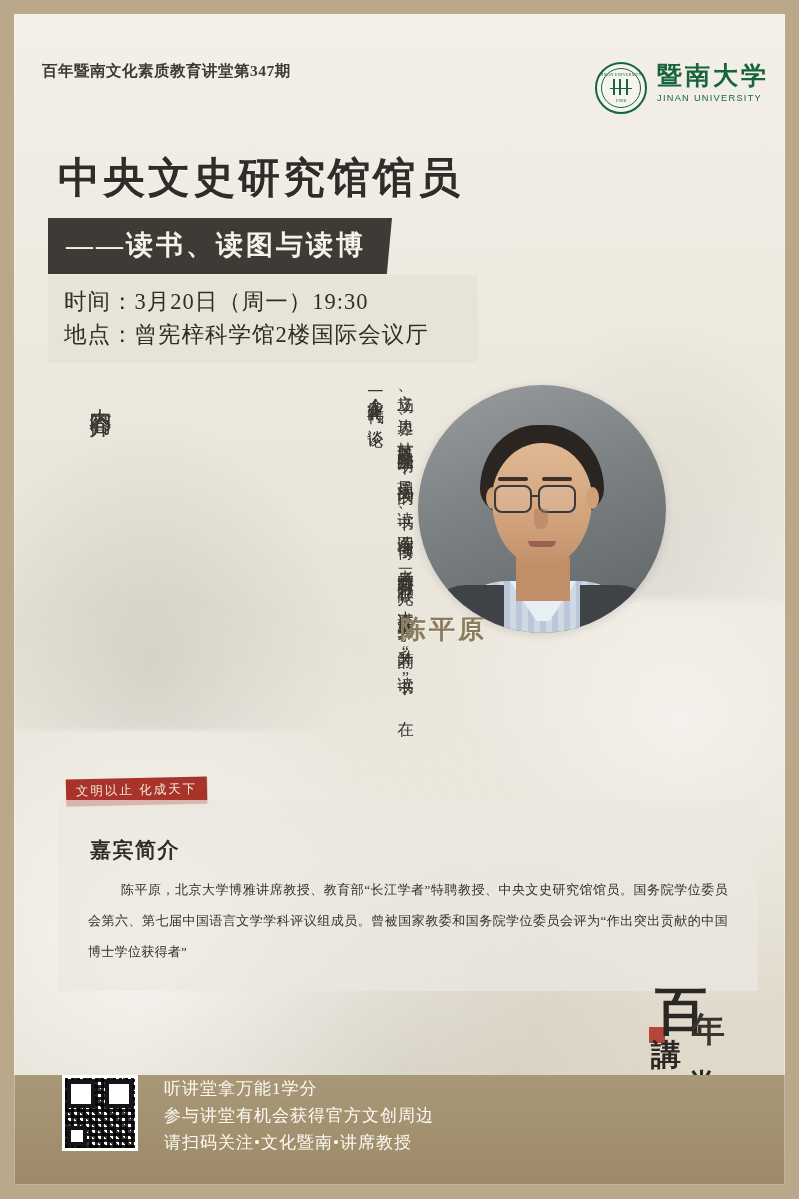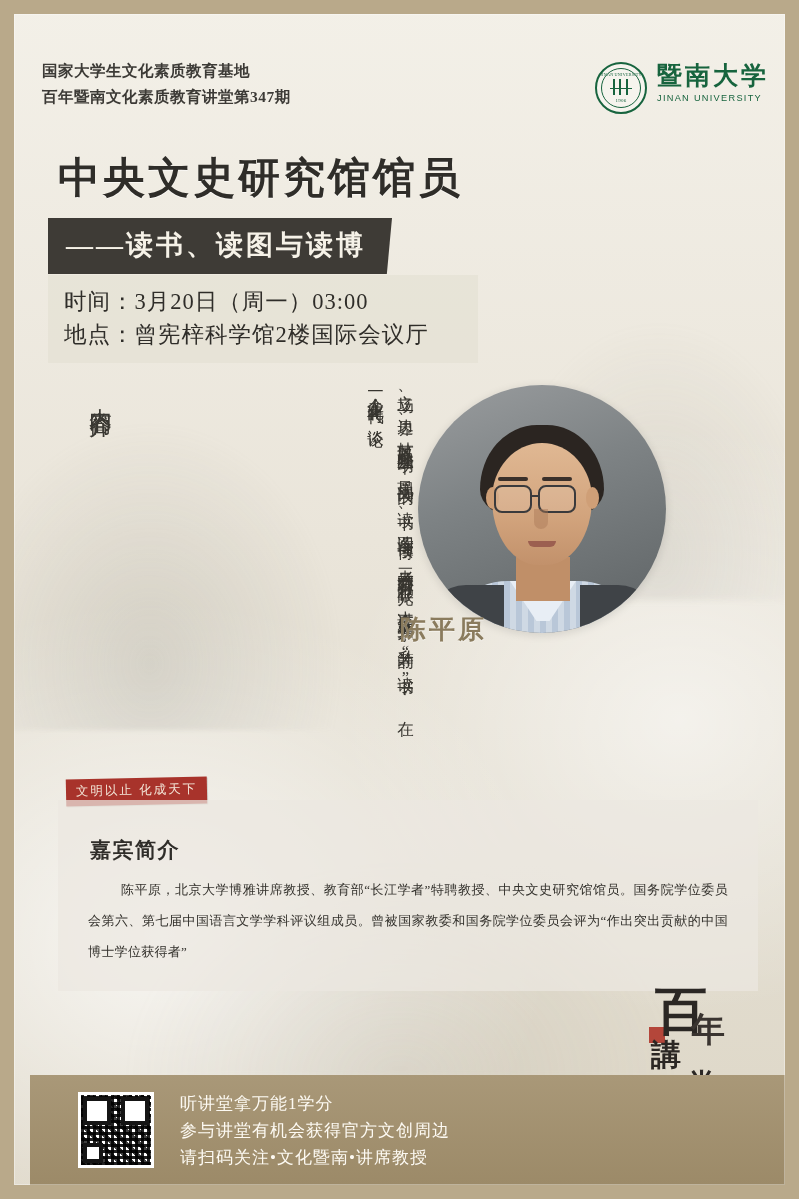--- a/index.html
+++ b/index.html
@@ -252,21 +252,21 @@
   .bn-seal .ch4 { position: absolute; left: 40px; top: 84px; font-size: 30px; }
   .bn-seal .redmark {
     position: absolute; left: 2px; top: 46px; width: 16px; height: 16px;
     background: #b03a2e; opacity: .92;
   }
 
   
   .footer {
     position: absolute; left: 14px; right: 14px; bottom: 14px; height: 110px;
     background: linear-gradient(180deg, #a99878 0%, #9c8a68 100%);
-    display: flex; align-items: center; margin-left: 16px;
+    display: flex; 
   }
   .qr {
     width: 76px; height: 76px; margin-left: 48px; flex: none;
     background: #ffffff; padding: 3px;
   }
   .qr-inner {
     width: 100%; height: 100%;
     background-image:
       repeating-linear-gradient(90deg, #222 0 3px, transparent 3px 6px),
       repeating-linear-gradient(0deg, #222 0 3px, transparent 3px 6px),
@@ -295,41 +295,40 @@
 <body>
 
 <div class="poster">
 
   <div class="wash1"></div>
   <div class="wash2"></div>
   <div class="wash3"></div>
 
   <div class="header">
     <div class="host-lines">
-      <div>国家大学生文化素质教育基地</div>
       <div>百年暨南文化素质教育讲堂第347期</div>
     </div>
     <div class="logo-wrap">
       <div class="seal">
         <div class="seal-arc">JINAN UNIVERSITY</div>
         <div class="seal-center"></div>
         <div class="seal-year">1906</div>
       </div>
       <div>
         <div class="uni-name-cn">暨南大学</div>
         <div class="uni-name-en">JINAN UNIVERSITY</div>
       </div>
     </div>
   </div>
 
   <div class="title-main">中央文史研究馆馆员</div>
   <div class="subtitle-bar">——读书、读图与读博</div>
 
   <div class="info-box">
-    <div class="info-line">时间：3月20日（周一）03:00</div>
+    <div class="info-line">时间：3月20日（周一）19:30</div>
     <div class="info-line">地点：曾宪梓科学馆2楼国际会议厅</div>
   </div>
 
   <div class="section-label">内容简介</div>
   <div class="vertical-text">立场、边界、技艺以及趣味互动中，呈现阅读的“读书、读图与读博”三者的必须有另一种眼光。本讲座从无关升学/升等的“读书”，在一个专业化时代，谈论</div>
 
   <div class="portrait">
     <div class="p-shirt"></div>
     <div class="p-jacket-l"></div>
     <div class="p-jacket-r"></div>

